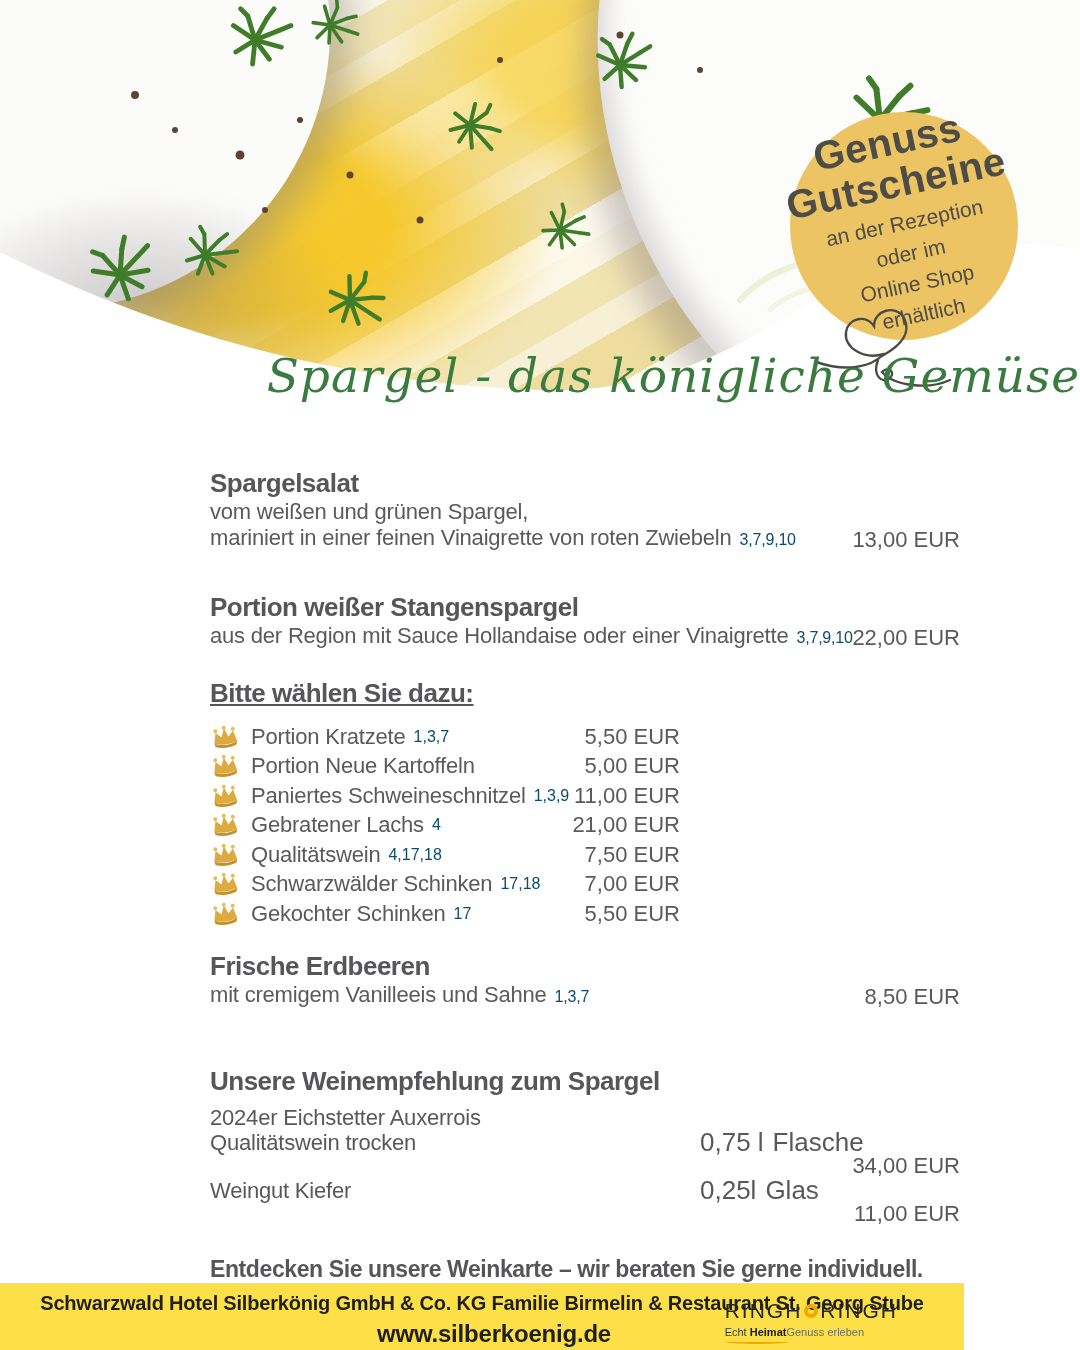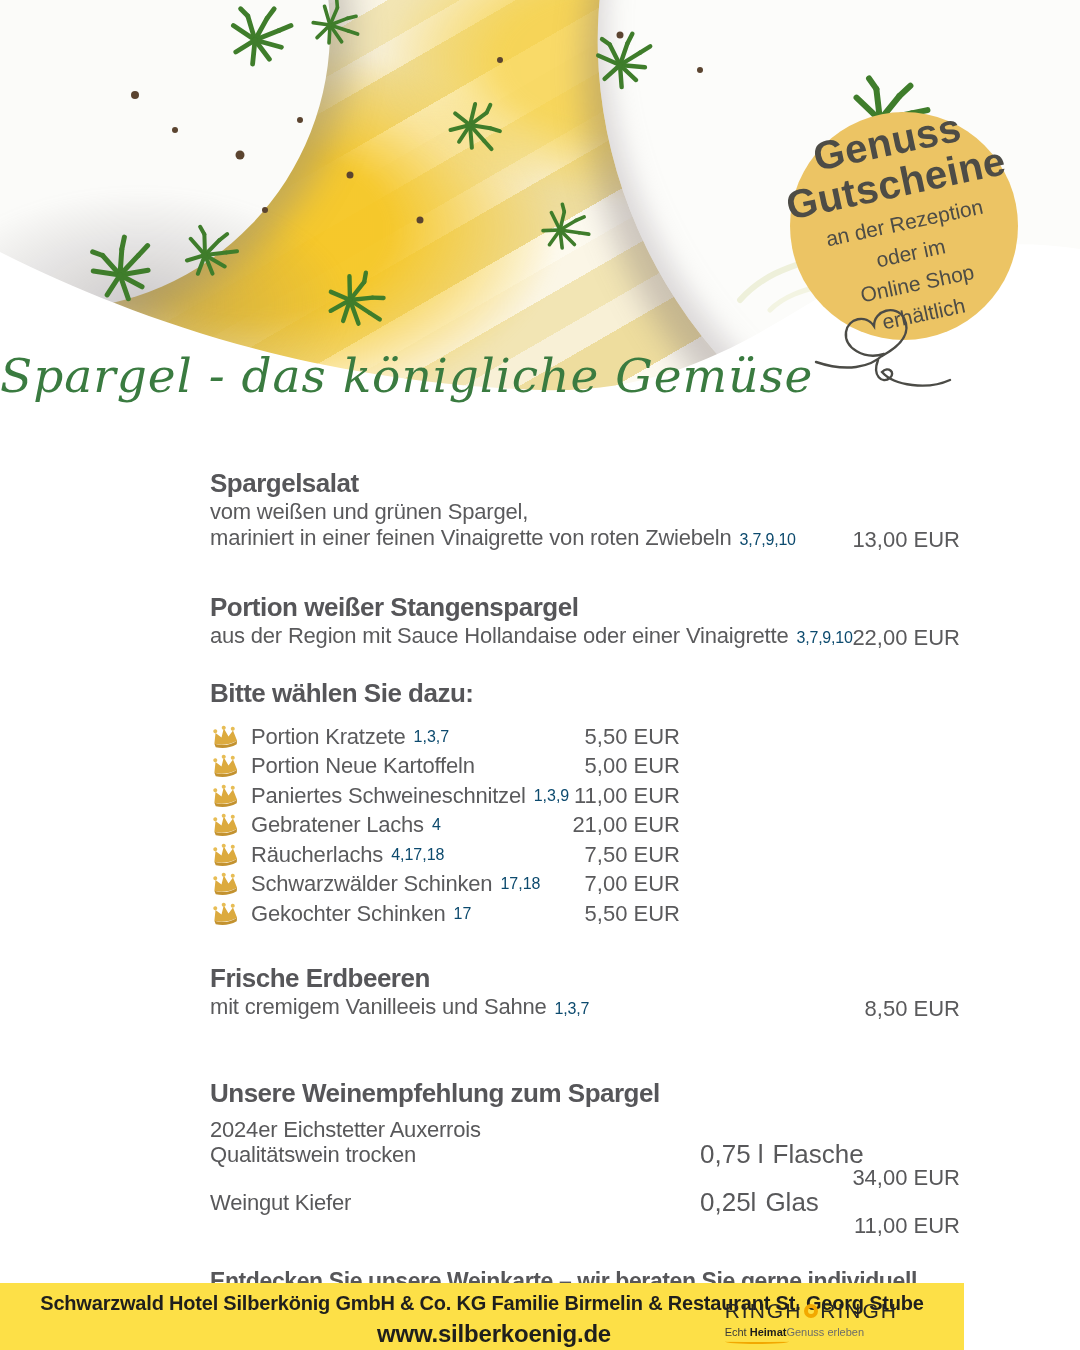--- a/index.html
+++ b/index.html
@@ -40,41 +40,41 @@
 
   
   .badge { position:absolute; left:790px; top:112px; width:228px; height:228px;
     border-radius:50%; background:#ecc464; display:flex; align-items:center; justify-content:center; }
   .badge-inner { transform:rotate(-12deg); text-align:center; color:#4d4c46; margin-top:-6px; }
   .badge-title { font-size:40px; font-weight:bold; line-height:42px; letter-spacing:.5px; }
   .badge-sub { font-size:21px; line-height:23px; margin-top:8px; }
   .heart { position:absolute; left:812px; top:296px; width:172px; height:96px; }
 
   
-  .main-title { position:absolute; left:0; top:348px; width:1080px; text-align:left;
+  .main-title { position:absolute; left:0; top:348px; width:1080px; text-align:right;
     font-family:"DejaVu Serif", serif; font-style:italic; font-weight:normal;
     font-size:47px; color:#3a7b40; letter-spacing:1px; }
 
   
   .content { position:absolute; left:210px; top:468px; width:750px; }
   .item { position:relative; }
   .item-name { font-size:26px; font-weight:bold; color:#565659; letter-spacing:-.5px; line-height:31px; }
   .item-line { font-size:22px; line-height:26px; letter-spacing:-.2px; color:#5a5a5c; }
   .allergens { font-size:16px; color:#0c4a6e; margin-left:8px; }
   .item-price { position:absolute; right:0; bottom:0; font-size:22px; color:#5a5a5c; }
 
   .item2 { margin-top:39px; }
-  .sides-heading { margin-top:27px; font-size:26px; font-weight:bold; color:#565659; letter-spacing:-.5px; line-height:31px; }
+  .sides-heading { margin-top:27px; font-size:26px; font-weight:bold; color:#565659; letter-spacing:-.5px; line-height:31px;text-decoration:underline; }
   .sides { margin-top:13px; width:470px; }
   .side-row { display:flex; align-items:center; height:29.5px; }
   .crown { width:30px; height:24px; margin-right:11px; transform:rotate(-8deg); flex:none; }
   .side-label { font-size:22px; letter-spacing:-.2px; color:#5a5a5c; }
   .side-price { margin-left:auto; font-size:22px; color:#5a5a5c; }
 
-  .dessert { margin-top:34px; position:relative; }
+  .dessert { margin-top:22px; position:relative; }
   .wine-heading { margin-top:56px; font-size:26px; font-weight:bold; color:#565659; letter-spacing:-.5px; line-height:31px; }
   .wine-rows { margin-top:8px; }
   .wine-row { display:grid; grid-template-columns:1fr 150px 110px; line-height:25px; }
   .wine-text { font-size:22px; letter-spacing:-.2px; }
   .wine-measure { font-size:26px; white-space:nowrap; }
   .wine-measure .vessel { margin-left:9px; }
   .wine-price { font-size:22px; text-align:right;margin-top:23px; }
   .note { margin-top:30px; font-size:23px; font-weight:bold; color:#565659; letter-spacing:-.4px; }
 
   
@@ -243,21 +243,21 @@
         <span class="side-price">21,00 EUR</span>
       </div>
       <div class="side-row">
         <svg class="crown" viewBox="0 0 34 26">
             <path d="M4 19 L7 7 L13 13 L17 3 L21 13 L27 7 L30 19 Q17 24 4 19 Z" fill="#dcaa3e"></path>
             <path d="M4 19 Q17 25 30 19 L29 23 Q17 27.5 5 23 Z" fill="#c3922f"></path>
             <circle cx="7" cy="5" r="2.3" fill="#e7bd55"></circle>
             <circle cx="17" cy="2.5" r="2.3" fill="#e7bd55"></circle>
             <circle cx="27" cy="5" r="2.3" fill="#e7bd55"></circle>
           </svg>
-        <span class="side-label">Räucherlachs</span>
+        <span class="side-label">Qualitätswein</span>
         <span class="allergens">4,17,18</span>
         <span class="side-price">7,50 EUR</span>
       </div>
       <div class="side-row">
         <svg class="crown" viewBox="0 0 34 26">
             <path d="M4 19 L7 7 L13 13 L17 3 L21 13 L27 7 L30 19 Q17 24 4 19 Z" fill="#dcaa3e"></path>
             <path d="M4 19 Q17 25 30 19 L29 23 Q17 27.5 5 23 Z" fill="#c3922f"></path>
             <circle cx="7" cy="5" r="2.3" fill="#e7bd55"></circle>
             <circle cx="17" cy="2.5" r="2.3" fill="#e7bd55"></circle>
             <circle cx="27" cy="5" r="2.3" fill="#e7bd55"></circle>

